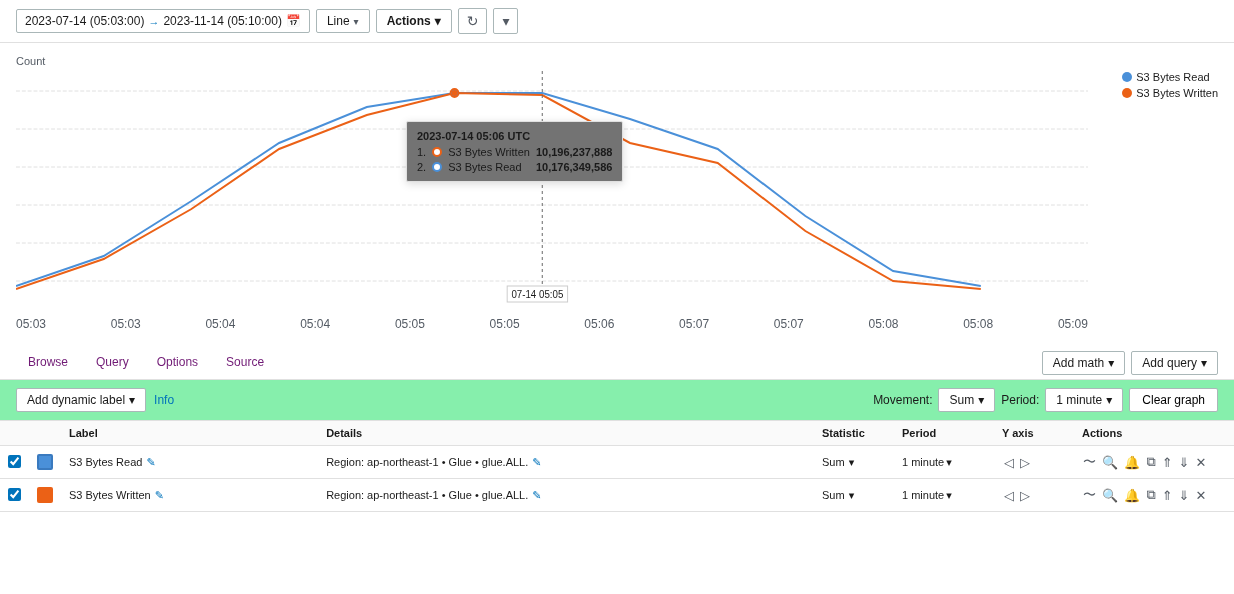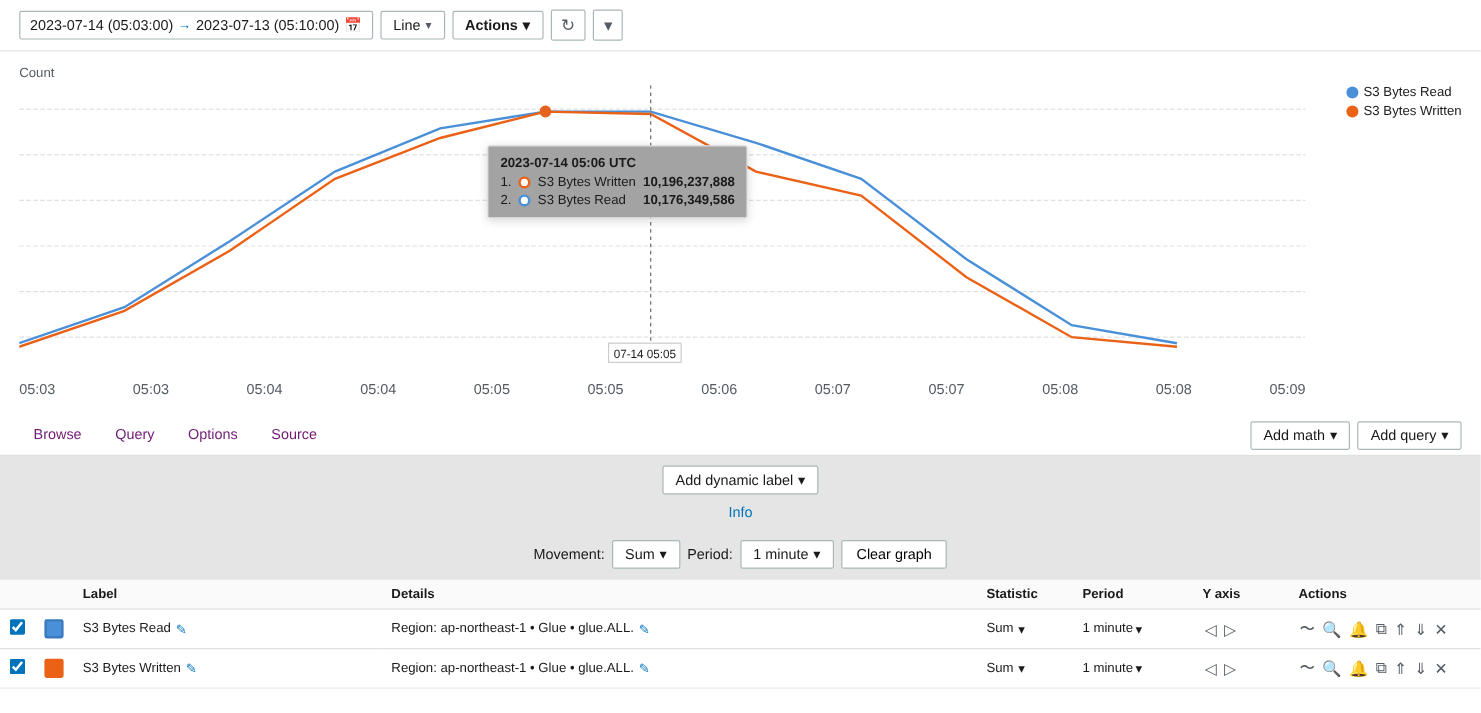--- a/index.html
+++ b/index.html
@@ -45,21 +45,21 @@
       position: relative; width: 100%; height: 260px;
     }
     .chart-legend {
       position: absolute; top: 0; right: 0;
       display: flex; flex-direction: column; gap: 4px; font-size: 11px;
     }
     .legend-item { display: flex; align-items: center; gap: 4px; }
     .legend-dot { width: 10px; height: 10px; border-radius: 50%; }
 
     .tooltip-box {
-      position: absolute; background: #a3a3a3; border: 1px solid #e0e0e0;
+      position: absolute; background: #737373; border: 1px solid #e0e0e0;
       border-radius: 2px; padding: 8px 10px; font-size: 11px;
       box-shadow: 0 2px 8px rgba(0,0,0,0.15); z-index: 10;
       left: 400px; top: 40px; white-space: nowrap;
     }
     .tooltip-title { font-weight: 600; margin-bottom: 4px; font-size: 11px; }
     .tooltip-item { display: flex; align-items: center; gap: 6px; margin-top: 3px; }
     .tooltip-circle { width: 10px; height: 10px; border-radius: 50%; border: 2px solid; }
     .tooltip-label { flex: 1; }
     .tooltip-value { font-weight: 600; }
 
@@ -77,21 +77,21 @@
     .tab.inactive { border-bottom: 2px solid transparent; }
     .tabs-spacer { flex: 1; }
     .add-btn {
       display: flex; align-items: center; gap: 4px;
       border: 1px solid #aab7b8; border-radius: 2px; padding: 4px 10px;
       background: #fff; cursor: pointer; font-size: 12px; margin-left: 6px;
     }
 
     .metrics-controls {
       display: flex; align-items: center; padding: 8px 16px; gap: 8px;
-      background: #e5e5e5; border-bottom: 1px solid #e0e0e0; flex-direction: column;
+      background: #86efac; border-bottom: 1px solid #e0e0e0;
     }
     .dynamic-label-btn {
       display: flex; align-items: center; gap: 4px;
       border: 1px solid #aab7b8; border-radius: 2px; padding: 4px 10px;
       background: #fff; cursor: pointer; font-size: 12px;
     }
     .info-label { color: #0073bb; font-size: 12px; font-weight: 500; cursor: pointer; }
     .metrics-spacer { flex: 1; }
     .statistic-area { display: flex; align-items: center; gap: 6px; font-size: 12px; }
     .statistic-select {
@@ -142,21 +142,21 @@
     .table-wrapper { overflow-x: auto; }
   </style>
 </head>
 <body>
 
 <div class="header-bar">
   <div class="header-controls">
     <div class="date-range-picker">
       <span>2023-07-14 (05:03:00)</span>
       <span class="date-range-arrow">→</span>
-      <span>2023-07-13 (05:10:00)</span>
+      <span>2023-11-14 (05:10:00)</span>
       <span class="calendar-icon">📅</span>
     </div>
     <div class="select-btn">
       <span>Line</span>
       <span class="chevron">▾</span>
     </div>
     <div class="actions-btn">
       <span>Actions</span>
       <span class="chevron">▾</span>
     </div>

